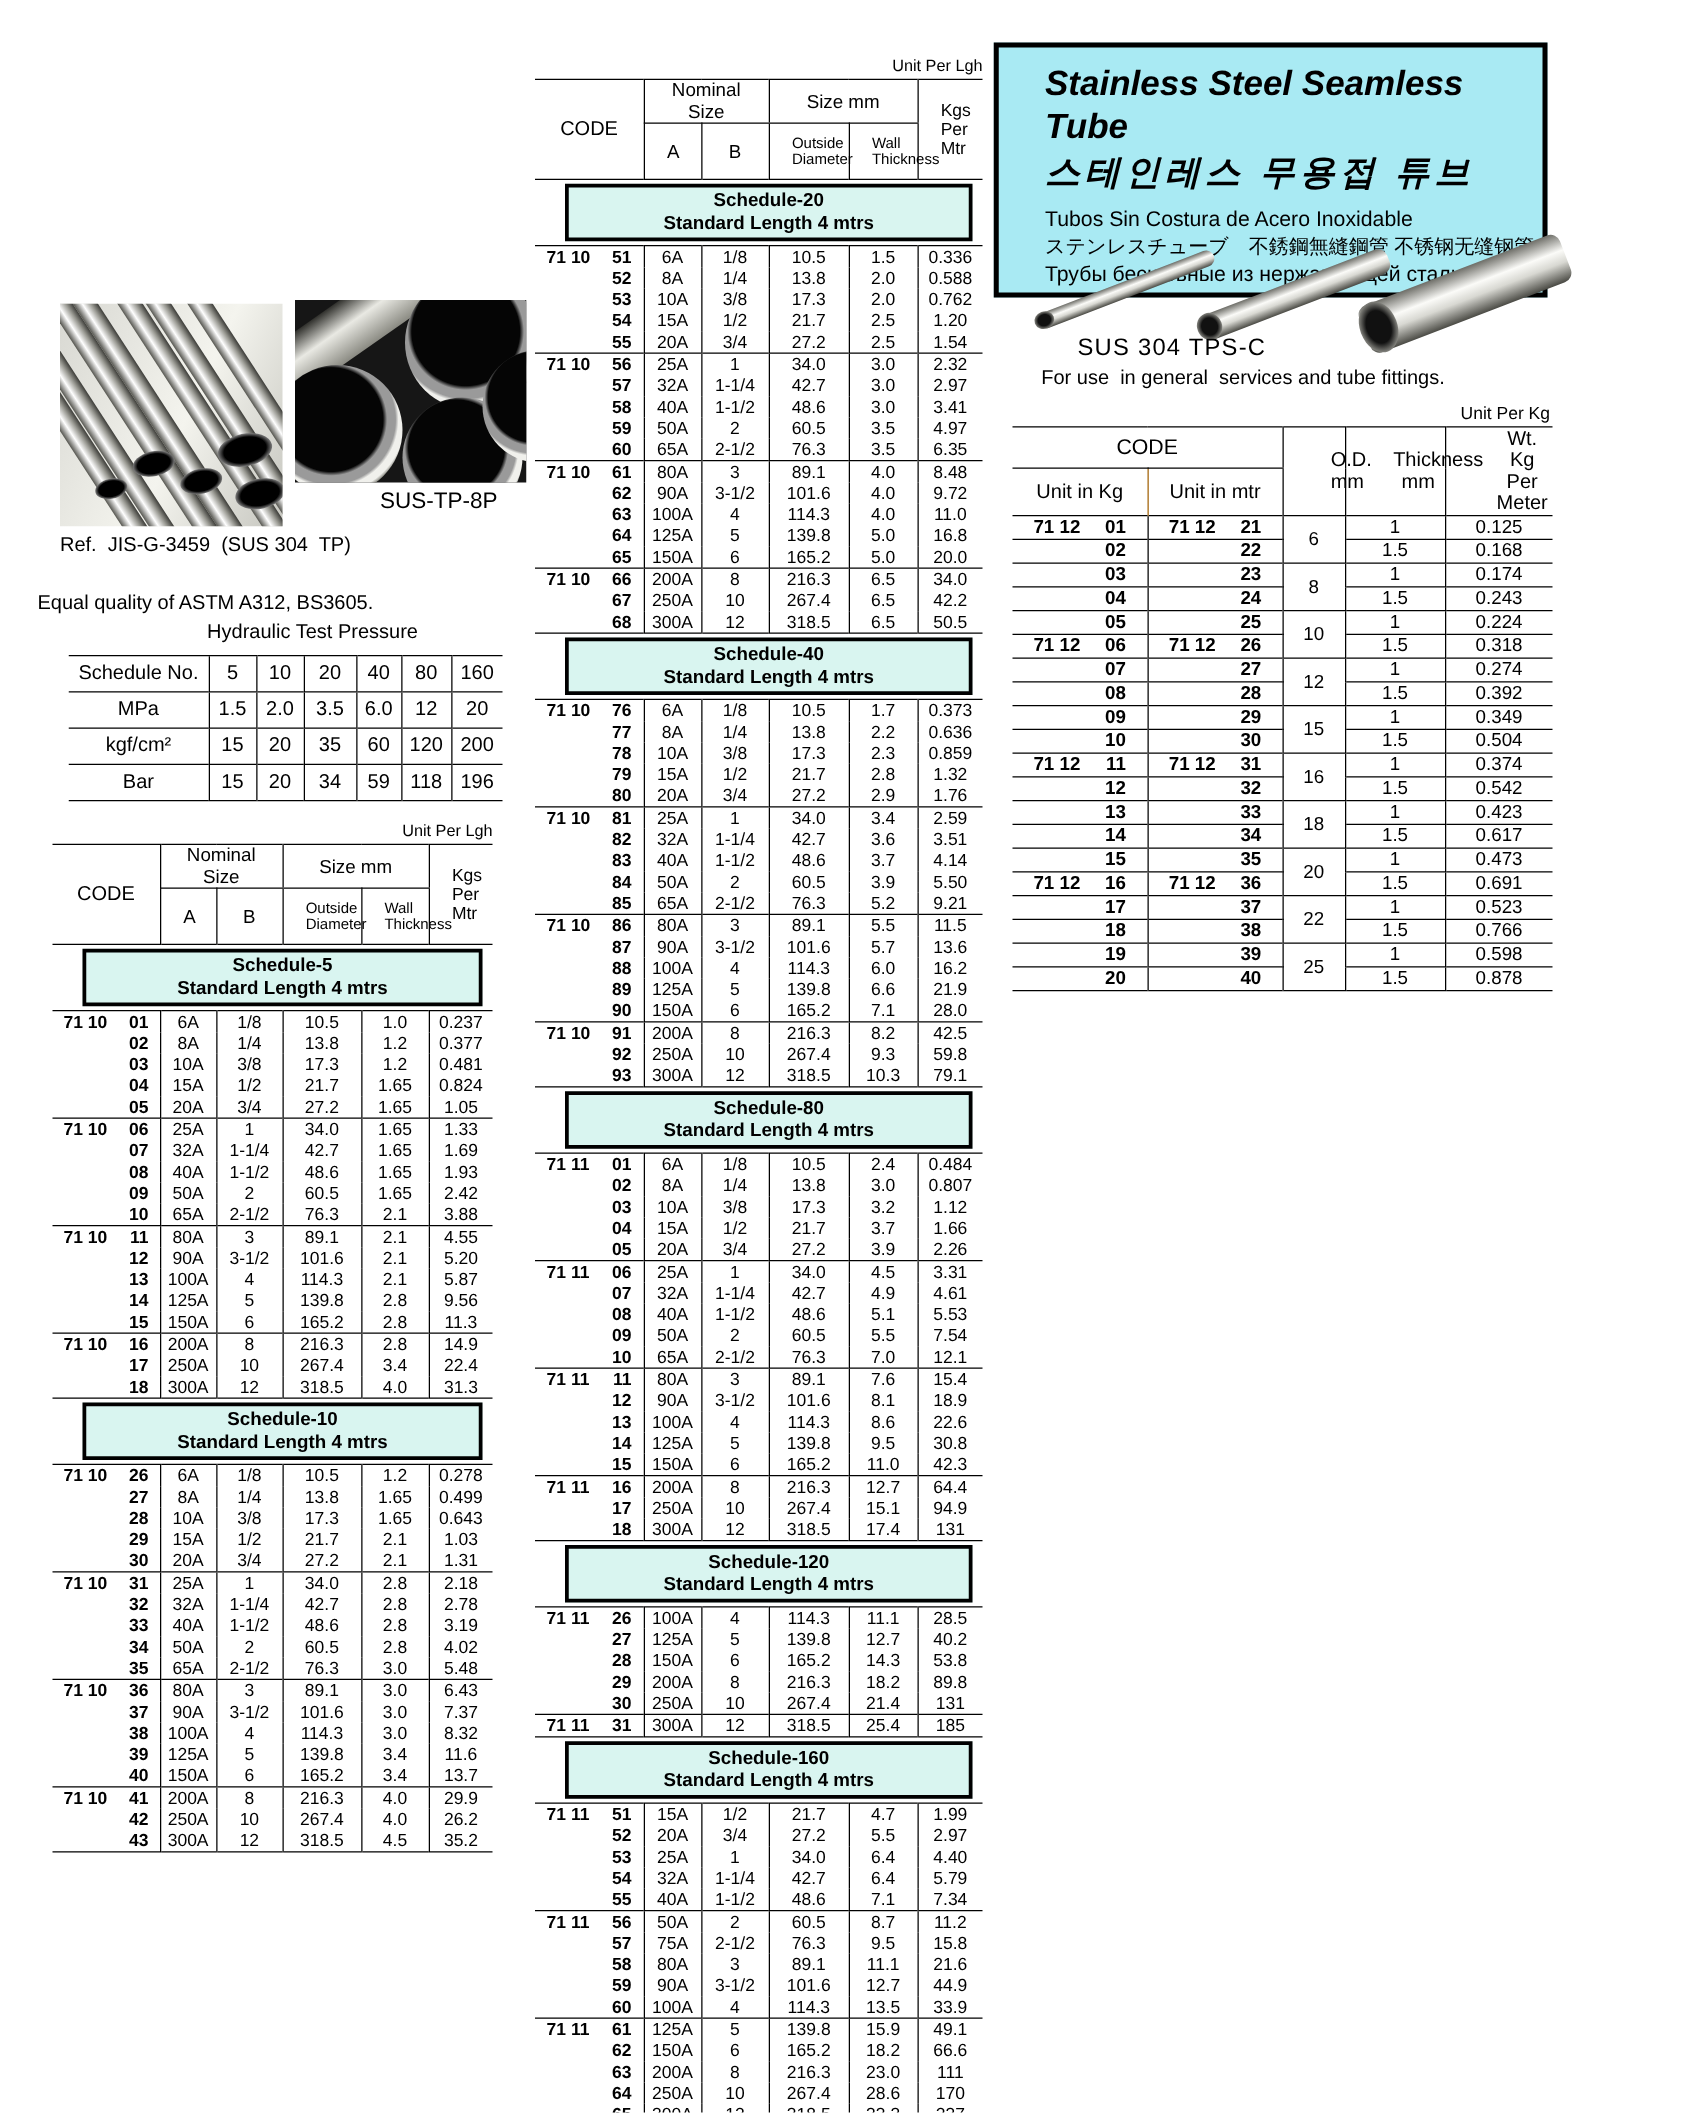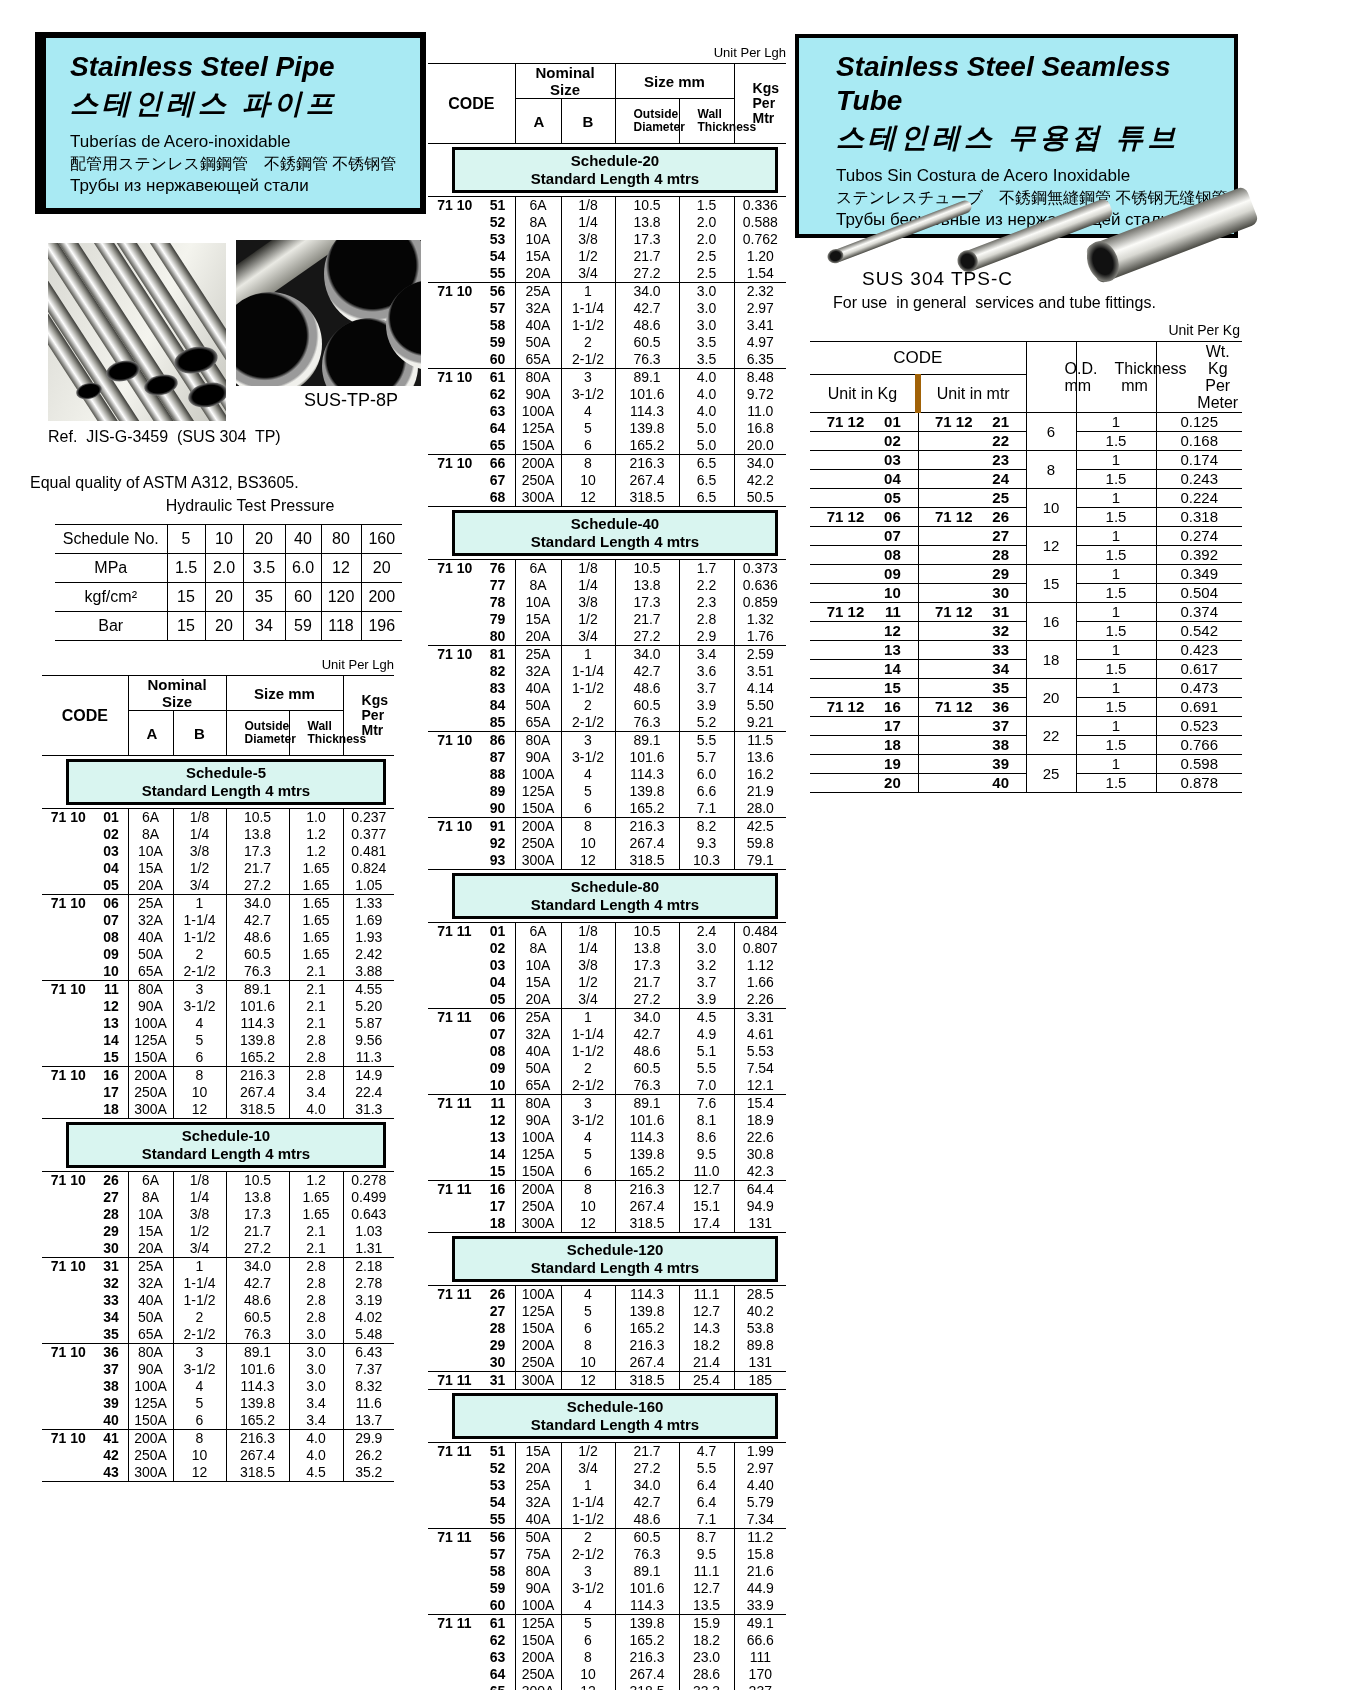--- a/index.html
+++ b/index.html
@@ -45,21 +45,21 @@
   
   #hyd-table { position:absolute; left:55px; top:524px; width:347px; border-collapse:collapse; table-layout:fixed;
                font-size:16px; border-bottom:1px solid #000; }
   #hyd-table td { text-align:center; height:28px; border-top:1px solid #000; padding:0 2px; }
   #hyd-table td + td { border-left:1px solid #000; }
 
   
   .unit-label { position:absolute; font-size:13px; text-align:right; }
   .pipe-table { position:absolute; border-collapse:collapse; table-layout:fixed; font-size:14px; }
   .pipe-table thead { border-top:1px solid #000; border-bottom:1px solid #000; }
-  .pipe-table th { font-weight:bold; padding:0 18px; }
+  .pipe-table th { font-weight:normal; padding:0 18px; }
   .h-code { font-size:16px; }
   .h-nominal,.h-size { font-size:15px; border-left:1px solid #000; border-bottom:1px solid #000; height:26px; }
   .h-kgs { font-size:14px; border-left:1px solid #000; white-space:pre-line; line-height:15px; }
   .h-a,.h-b { font-size:15px; height:44px; border-left:1px solid #000; }
   .h-od,.h-wall { font-size:12px; white-space:pre-line; line-height:13px; border-left:1px solid #000; }
   .pipe-table td { text-align:center; line-height:15px; padding:1px 2px; }
   .pipe-table tbody.grp { border-top:1px solid #000; border-bottom:1px solid #000; }
   .pipe-table tbody.grp td { }
   .c-a,.c-b,.c-od,.c-wall,.c-kgs { border-left:1px solid #000; }
   .c-code { text-align:left; padding-left:10px; font-weight:bold; }
@@ -69,41 +69,34 @@
   .sched-band { margin:3px 8px 3px 24px; border:3px solid #000; background:var(--band);
                 text-align:center; font-weight:bold; font-size:15px; line-height:18px; padding:2px 0; }
 
   
   #tube-table { position:absolute; left:810px; top:341px; width:432px; border-collapse:collapse; table-layout:fixed;
                 font-size:15px; border-bottom:1px solid #000; }
   #tube-table th { font-weight:normal; }
   #tube-table thead { border-top:1px solid #000; border-bottom:1px solid #000; }
   .th-code { font-size:17px; border-bottom:1px solid #000; height:26px; }
   .th-kg,.th-mtr { font-size:16px; height:30px; }
-  .th-mtr { border-left:6px solid #a16207;margin-top:48px; }
+  .th-mtr { border-left:1px solid #a16207;margin-top:48px; }
   .th-od,.th-th,.th-wt { border-left:1px solid #000; white-space:pre-line; font-size:16px; line-height:17px;padding-left:38px; }
   #tube-table td { text-align:center; line-height:16px; padding:1px 2px; border-top:1px solid #000; }
   .t-mtr,.t-od,.t-th,.t-wt { border-left:1px solid #000; }
   .t-kg,.t-mtr { text-align:right; font-weight:bold; }
   .t-kg { padding-right:26px; } .t-mtr { padding-right:24px; }
   .pfx2 { display:inline-block; width:50px; text-align:left; }
   .sfx2 { display:inline-block; width:24px; text-align:right; }
 </style>
 </head>
 <body>
 
 <div class="page">
 
-  <div class="panel" id="lp-box">
-    <div class="panel-title">Stainless Steel Pipe</div>
-    <div class="panel-title-kr">스테인레스 파이프</div>
-    <div class="panel-sub1">Tuberías de Acero-inoxidable</div>
-    <div class="panel-sub2">配管用ステンレス鋼鋼管　不銹鋼管 不锈钢管</div>
-    <div class="panel-sub3">Трубы из нержавеющей стали</div>
-  </div>
 
   <div id="photo1">
     <div class="pbar" style="left:-6px;"></div>
       <div class="pbar" style="left:22px;top:-50px;"></div>
     <div class="pbar" style="left:50px;"></div>
       <div class="pbar" style="left:78px;top:-48px;"></div>
     <div class="pbar" style="left:106px;"></div>
       <div class="pbar" style="left:134px;top:-52px;"></div>
     <div class="pbar" style="left:162px;"></div>
     <div class="pend" style="left:58px;top:118px;"></div>

